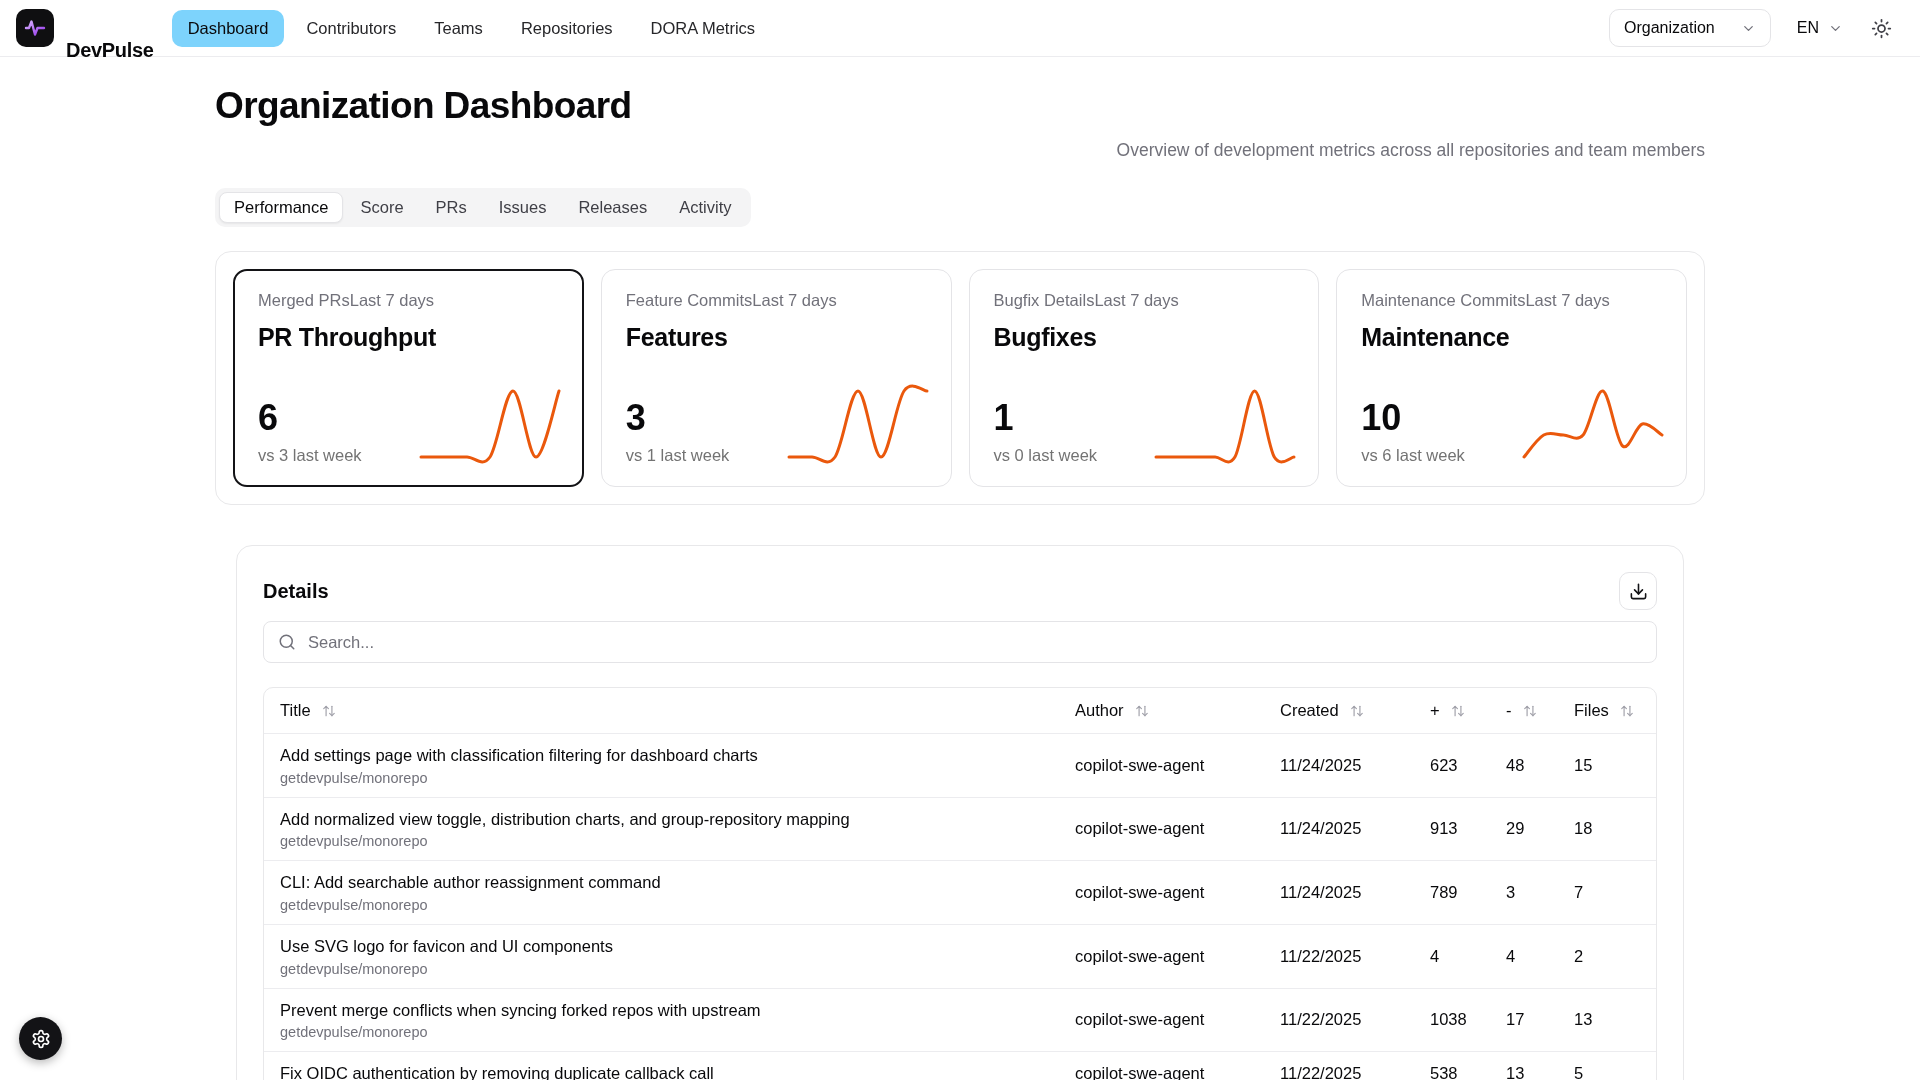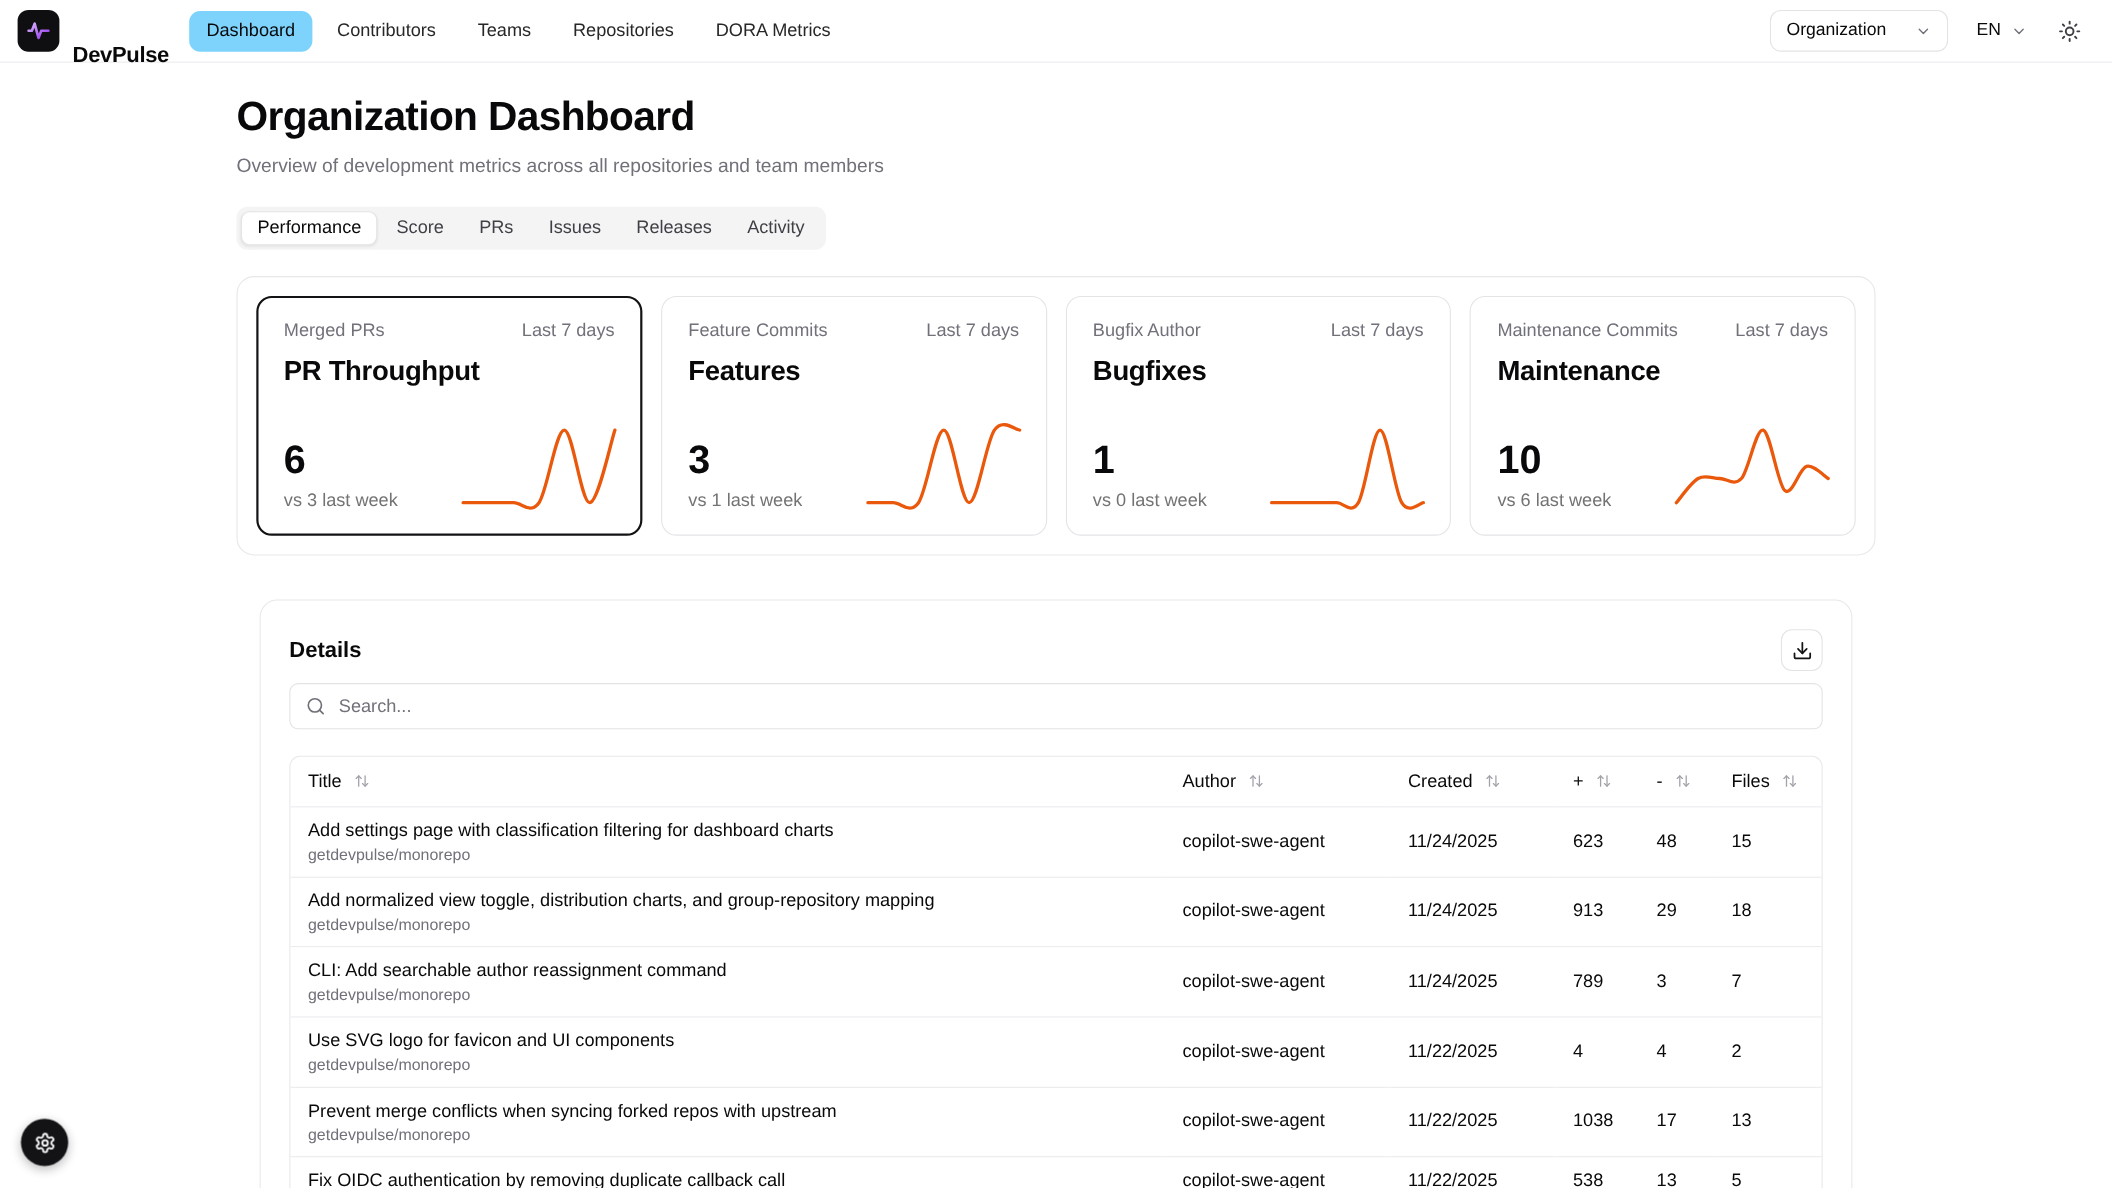--- a/index.html
+++ b/index.html
@@ -36,21 +36,21 @@
   }
   .lang {
     display:flex; align-items:center; gap:9px; background:none; border:none;
     font-size:16px; color:#09090b; cursor:pointer; padding:4px;
   }
   .theme-btn { background:none; border:none; cursor:pointer; display:flex; padding:2px; }
 
   
   .container { width:1490px; margin:0 auto; }
   .page-title { font-size:37px; font-weight:700; letter-spacing:-.6px; margin:28px 0 0; }
-  .page-sub { margin-top:13px; font-size:17.5px; color:#71717a; }
+  .page-sub { margin-top:13px; font-size:17.5px; color:#71717a;text-align:right; }
 
   .tabs {
     display:inline-flex; background:#f4f4f5; border-radius:10px;
     padding:4px; margin-top:27px; gap:2px;
   }
   .tab {
     padding:6px 15px; font-size:16.5px; border-radius:8px;
     color:#3f3f46; cursor:pointer; white-space:nowrap;
   }
   .tab.active {
@@ -61,21 +61,21 @@
   
   .cards-wrap {
     margin-top:24px; border:1px solid #e8e8ea; border-radius:16px;
     padding:17px; display:grid; grid-template-columns:repeat(4,1fr); gap:17px;
   }
   .card {
     background:#fff; border:1px solid #e4e4e7; border-radius:14px;
     padding:21px 24px; height:218px; display:flex; flex-direction:column; cursor:pointer;
   }
   .card.selected { border:2px solid #131316; padding:20px 23px; }
-  .card-top { display:flex; justify-content:space-between; font-size:16.5px; color:#71717a; }
+  .card-top { display:flex; font-size:16.5px; color:#71717a; }
   .card-title { margin-top:13px; font-size:25px; font-weight:700; letter-spacing:-.3px; }
   .card-bottom { margin-top:auto; display:flex; align-items:flex-end; justify-content:space-between; }
   .card-value { font-size:36px; font-weight:700; line-height:1; }
   .card-comp { font-size:16.5px; color:#737373; margin-top:10px; }
   .spark { width:138px; height:82px; overflow:visible; flex:none; }
 
   
   .details {
     margin:40px 21px 0; border:1px solid #e8e8ea; border-radius:16px; padding:26px;
   }
@@ -222,21 +222,21 @@
         <div class="card-comp">vs 1 last week</div>
       </div>
       <svg class="spark" viewBox="0 0 138 82">
             <path d="M0.0,74.0C3.8,74.0 15.3,74.0 23.0,74.0C30.7,74.0 38.3,85.0 46.0,74.0C53.7,63.0 61.3,8.0 69.0,8.0C76.7,8.0 84.3,74.0 92.0,74.0C99.7,74.0 107.3,19.0 115.0,8.0C122.7,-3.0 134.2,8.0 138.0,8.0" fill="none" stroke="#ea580c" stroke-width="3" stroke-linecap="round" stroke-linejoin="round"></path>
           </svg>
     </div>
   </div>
 
   <div class="card">
     <div class="card-top">
-      <span>Bugfix Author</span>
+      <span>Bugfix Details</span>
       <span>Last 7 days</span>
     </div>
     <div class="card-title">Bugfixes</div>
     <div class="card-bottom">
       <div>
         <div class="card-value">1</div>
         <div class="card-comp">vs 0 last week</div>
       </div>
       <svg class="spark" viewBox="0 0 138 82">
             <path d="M0.0,74.0C3.3,74.0 13.1,74.0 19.7,74.0C26.3,74.0 32.9,74.0 39.4,74.0C46.0,74.0 52.6,74.0 59.1,74.0C65.7,74.0 72.3,85.0 78.9,74.0C85.4,63.0 92.0,8.0 98.6,8.0C105.1,8.0 111.7,63.0 118.3,74.0C124.9,85.0 134.7,74.0 138.0,74.0" fill="none" stroke="#ea580c" stroke-width="3" stroke-linecap="round" stroke-linejoin="round"></path>

